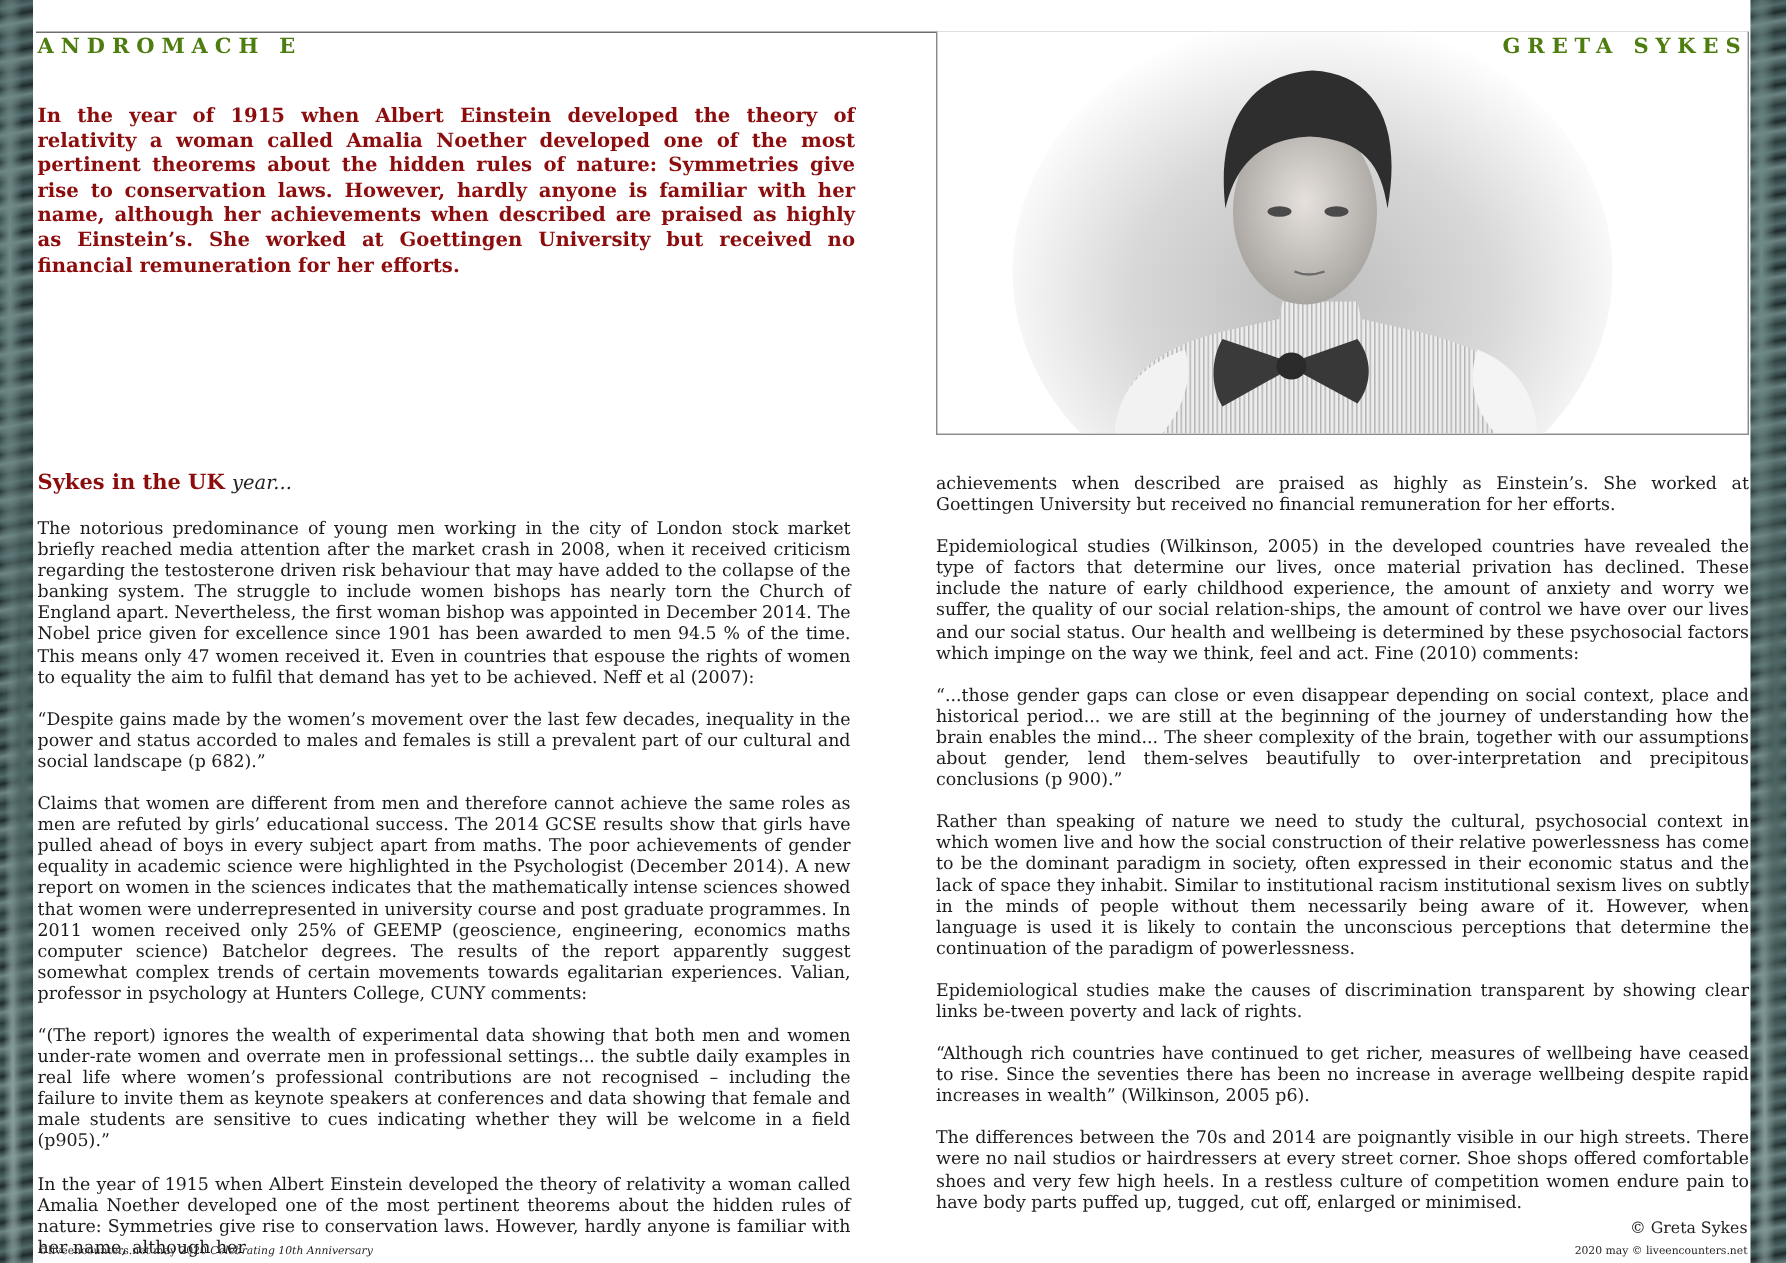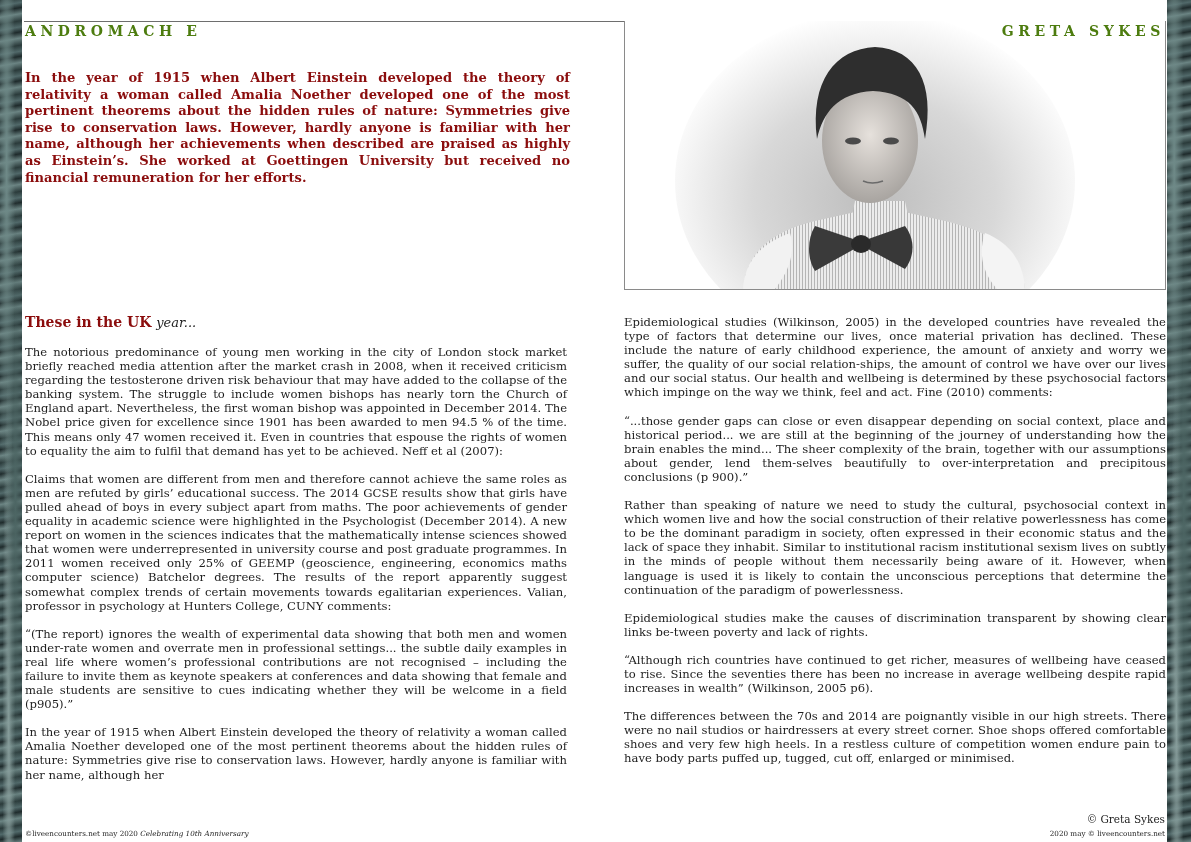--- a/index.html
+++ b/index.html
@@ -103,30 +103,32 @@
     <path d="M238,160 Q247,164 258,160" stroke="#6a6a6a" stroke-width="1.5" fill="none"></path>
   </svg>
 </div>
 
 <div class="running-head right">GRETA SYKES</div>
 
 <div class="intro">In the year of 1915 when Albert Einstein developed the theory of relativity a woman called Amalia Noether developed one of the most pertinent theorems about the hidden rules of nature: Symmetries give rise to conservation laws. However, hardly anyone is familiar with her name, although her achievements when described are praised as highly as Einstein’s. She worked at Goettingen University but received no financial remuneration for her efforts.</div>
 
 <div class="col left">
   <h2>
-    <span>These in the UK</span>
+    <span>Sykes in the UK</span>
     <span class="contd">year...</span>
   </h2>
   <p>The notorious predominance of young men working in the city of London stock market briefly reached media attention after the market crash in 2008, when it received criticism regarding the testosterone driven risk behaviour that may have added to the collapse of the banking system. The struggle to include women bishops has nearly torn the Church of England apart. Nevertheless, the first woman bishop was appointed in December 2014. The Nobel price given for excellence since 1901 has been awarded to men 94.5 % of the time. This means only 47 women received it. Even in countries that espouse the rights of women to equality the aim to fulfil that demand has yet to be achieved. Neff et al (2007):</p>
+  <p>“Despite gains made by the women’s movement over the last few decades, inequality in the power and status accorded to males and females is still a prevalent part of our cultural and social landscape (p 682).”</p>
   <p>Claims that women are different from men and therefore cannot achieve the same roles as men are refuted by girls’ educational success. The 2014 GCSE results show that girls have pulled ahead of boys in every subject apart from maths. The poor achievements of gender equality in academic science were highlighted in the Psychologist (December 2014). A new report on women in the sciences indicates that the mathematically intense sciences showed that women were underrepresented in university course and post graduate programmes. In 2011 women received only 25% of GEEMP (geoscience, engineering, economics maths computer science) Batchelor degrees. The results of the report apparently suggest somewhat complex trends of certain movements towards egalitarian experiences. Valian, professor in psychology at Hunters College, CUNY comments:</p>
   <p>“(The report) ignores the wealth of experimental data showing that both men and women under-rate women and overrate men in professional settings... the subtle daily examples in real life where women’s professional contributions are not recognised – including the failure to invite them as keynote speakers at conferences and data showing that female and male students are sensitive to cues indicating whether they will be welcome in a field (p905).”</p>
   <p>In the year of 1915 when Albert Einstein developed the theory of relativity a woman called Amalia Noether developed one of the most pertinent theorems about the hidden rules of nature: Symmetries give rise to conservation laws. However, hardly anyone is familiar with her name, although her</p>
 </div>
 
 <div class="col right">
+  <p>achievements when described are praised as highly as Einstein’s. She worked at Goettingen University but received no financial remuneration for her efforts.</p>
   <p>Epidemiological studies (Wilkinson, 2005) in the developed countries have revealed the type of factors that determine our lives, once material privation has declined. These include the nature of early childhood experience, the amount of anxiety and worry we suffer, the quality of our social relation-ships, the amount of control we have over our lives and our social status. Our health and wellbeing is determined by these psychosocial factors which impinge on the way we think, feel and act. Fine (2010) comments:</p>
   <p>“...those gender gaps can close or even disappear depending on social context, place and historical period... we are still at the beginning of the journey of understanding how the brain enables the mind... The sheer complexity of the brain, together with our assumptions about gender, lend them-selves beautifully to over-interpretation and precipitous conclusions (p 900).”</p>
   <p>Rather than speaking of nature we need to study the cultural, psychosocial context in which women live and how the social construction of their relative powerlessness has come to be the dominant paradigm in society, often expressed in their economic status and the lack of space they inhabit. Similar to institutional racism institutional sexism lives on subtly in the minds of people without them necessarily being aware of it. However, when language is used it is likely to contain the unconscious perceptions that determine the continuation of the paradigm of powerlessness.</p>
   <p>Epidemiological studies make the causes of discrimination transparent by showing clear links be-tween poverty and lack of rights.</p>
   <p>“Although rich countries have continued to get richer, measures of wellbeing have ceased to rise. Since the seventies there has been no increase in average wellbeing despite rapid increases in wealth” (Wilkinson, 2005 p6).</p>
   <p>The differences between the 70s and 2014 are poignantly visible in our high streets. There were no nail studios or hairdressers at every street corner. Shoe shops offered comfortable shoes and very few high heels. In a restless culture of competition women endure pain to have body parts puffed up, tugged, cut off, enlarged or minimised.</p>
 </div>
 
 <div class="footer-left">
   <span>©liveencounters.net may 2020</span>

